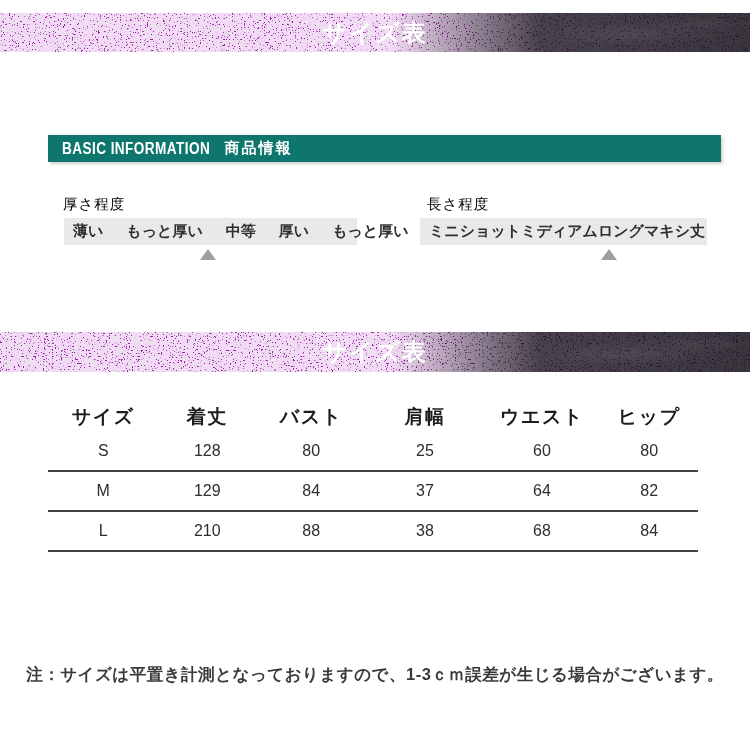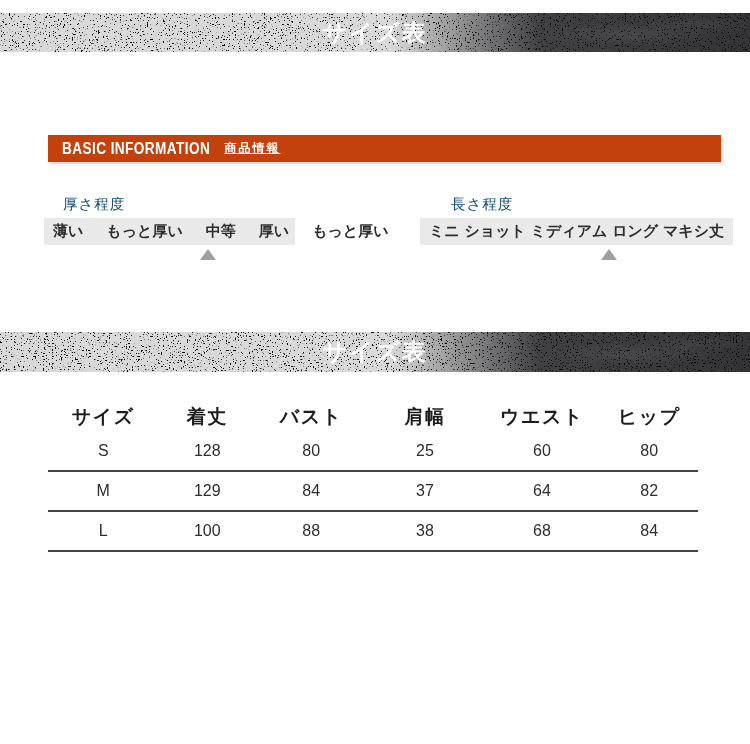--- a/index.html
+++ b/index.html
@@ -6,67 +6,67 @@
   body{
     width:750px;height:744px;background:#ffffff;
     font-family:"Liberation Sans","DejaVu Sans",sans-serif;
     position:relative;overflow:hidden;
   }
   .page{position:relative;width:750px;height:744px;}
 
   
   .banner{
     position:absolute;left:0;width:750px;height:40px;
-    background:#000000;overflow:hidden;
+    background:#a21caf;overflow:hidden;
   }
   .banner-top{top:13px;height:39px;}
   .banner-mid{top:332px;height:40px;}
   .banner svg.speckle{position:absolute;left:0;top:0;width:100%;height:100%;}
   .banner .banner-overlay{
     position:absolute;inset:0;
     background-image:
       radial-gradient(ellipse 130px 16px at 84% 55%, rgba(255,255,255,0.07), transparent 70%),
       radial-gradient(ellipse 90px 12px at 93% 30%, rgba(255,255,255,0.05), transparent 70%),
       linear-gradient(90deg, rgba(0,0,0,0) 52%, rgba(6,6,10,0.72) 72%, rgba(6,6,10,0.78) 100%);
   }
   .banner-title{
     position:absolute;left:0;top:0;width:100%;height:100%;
     display:flex;align-items:center;justify-content:center;
     color:#ffffff;font-size:24px;font-weight:bold;letter-spacing:2px;
   }
 
   
   .info-bar{
     position:absolute;left:48px;top:135px;width:673px;height:27px;
-    background:#c2410c;color:#ffffff;
+    background:#0f766e;color:#ffffff;
     display:flex;align-items:center;
     padding-left:14px;box-sizing:border-box;
     box-shadow:2px 2px 3px rgba(0,0,0,0.18);
   }
   .info-en{
     display:inline-block;font-size:16px;font-weight:bold;letter-spacing:0.5px;
     transform:scaleX(0.85);transform-origin:left center;margin-right:-12px;
   }
-  .info-ja{font-size:12px;font-weight:bold;letter-spacing:2px;text-decoration:underline;}
+  .info-ja{font-size:15px;font-weight:bold;letter-spacing:2px;}
 
   
   .attr-label{
-    position:absolute;top:195px;font-size:14.5px;color:#0c4a6e;font-weight:500;
+    position:absolute;top:195px;font-size:14.5px;color:#000000;font-weight:500;
     letter-spacing:1px;
     text-align:center;
   }
   .thickness-label{left:63px;}
-  .length-label{left:427px;margin-left:24px;}
+  .length-label{left:427px;}
   .selector{
     position:absolute;top:218px;height:27px;background:#e9e9e9;
     display:flex;align-items:center;justify-content:space-between;
     padding:0 9px;box-sizing:border-box;
   }
-  .thickness-bar{left:44px;width:251px;gap:23px;}
-  .length-bar{left:420px;width:313px;}
+  .thickness-bar{left:64px;width:293px;gap:23px;}
+  .length-bar{left:420px;width:287px;}
   .selector .opt{
     font-size:15px;font-weight:600;color:#2e2e2e;white-space:nowrap;
   }
   .tri{
     position:absolute;top:249px;width:0;height:0;
     border-left:8px solid transparent;border-right:8px solid transparent;
     border-bottom:11px solid #9f9f9f;
   }
   .tri-thickness{left:200px;}
   .tri-length{left:601px;}
@@ -180,23 +180,24 @@
       <tr>
         <td>M</td>
         <td>129</td>
         <td>84</td>
         <td>37</td>
         <td>64</td>
         <td>82</td>
       </tr>
       <tr>
         <td>L</td>
-        <td>100</td>
+        <td>210</td>
         <td>88</td>
         <td>38</td>
         <td>68</td>
         <td>84</td>
       </tr>
     </tbody>
   </table>
 
+  <div class="note">注：サイズは平置き計測となっておりますので、1-3ｃｍ誤差が生じる場合がございます。</div>
 
 </div>
 
 </body></html>

